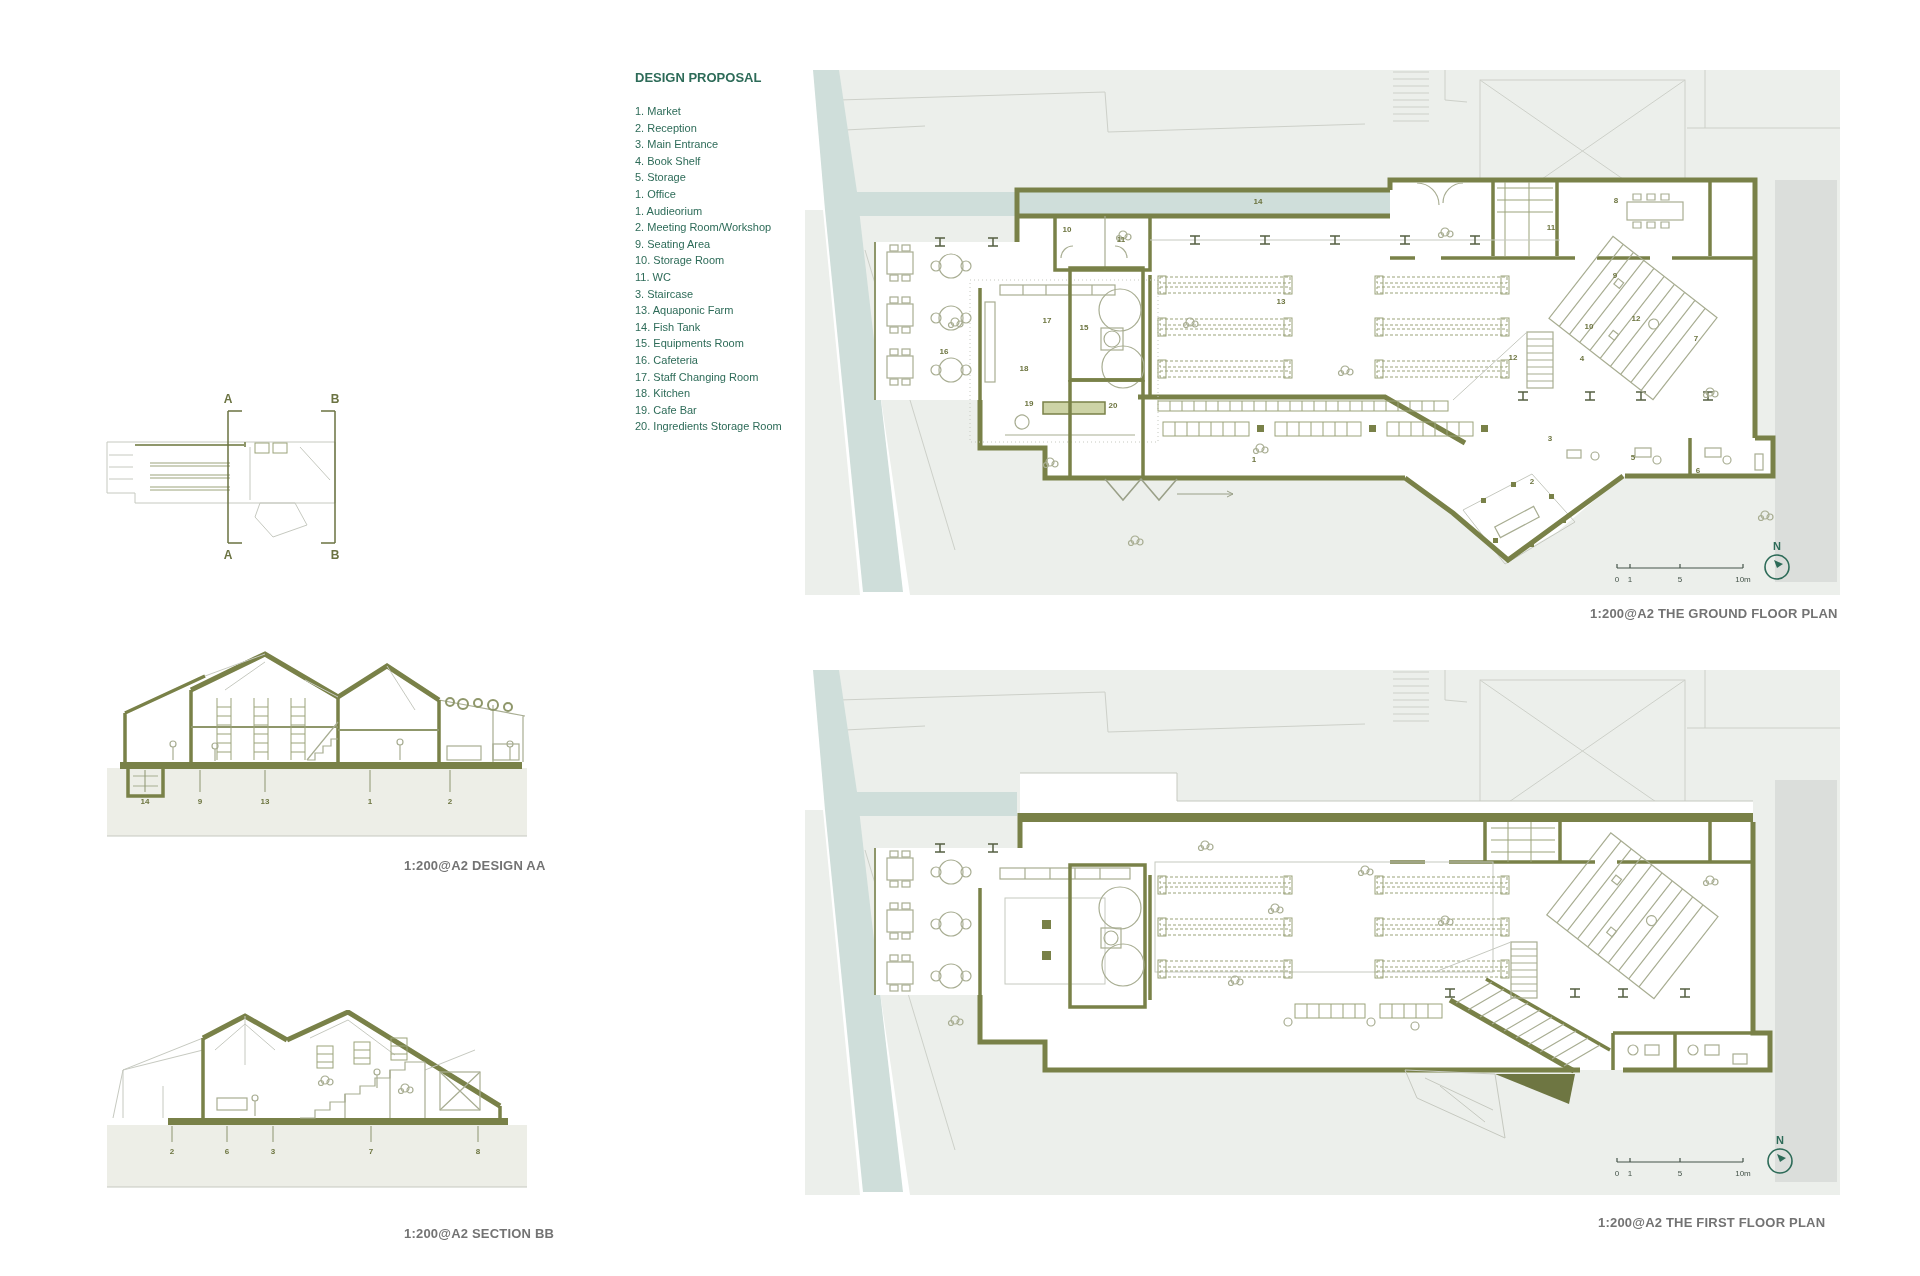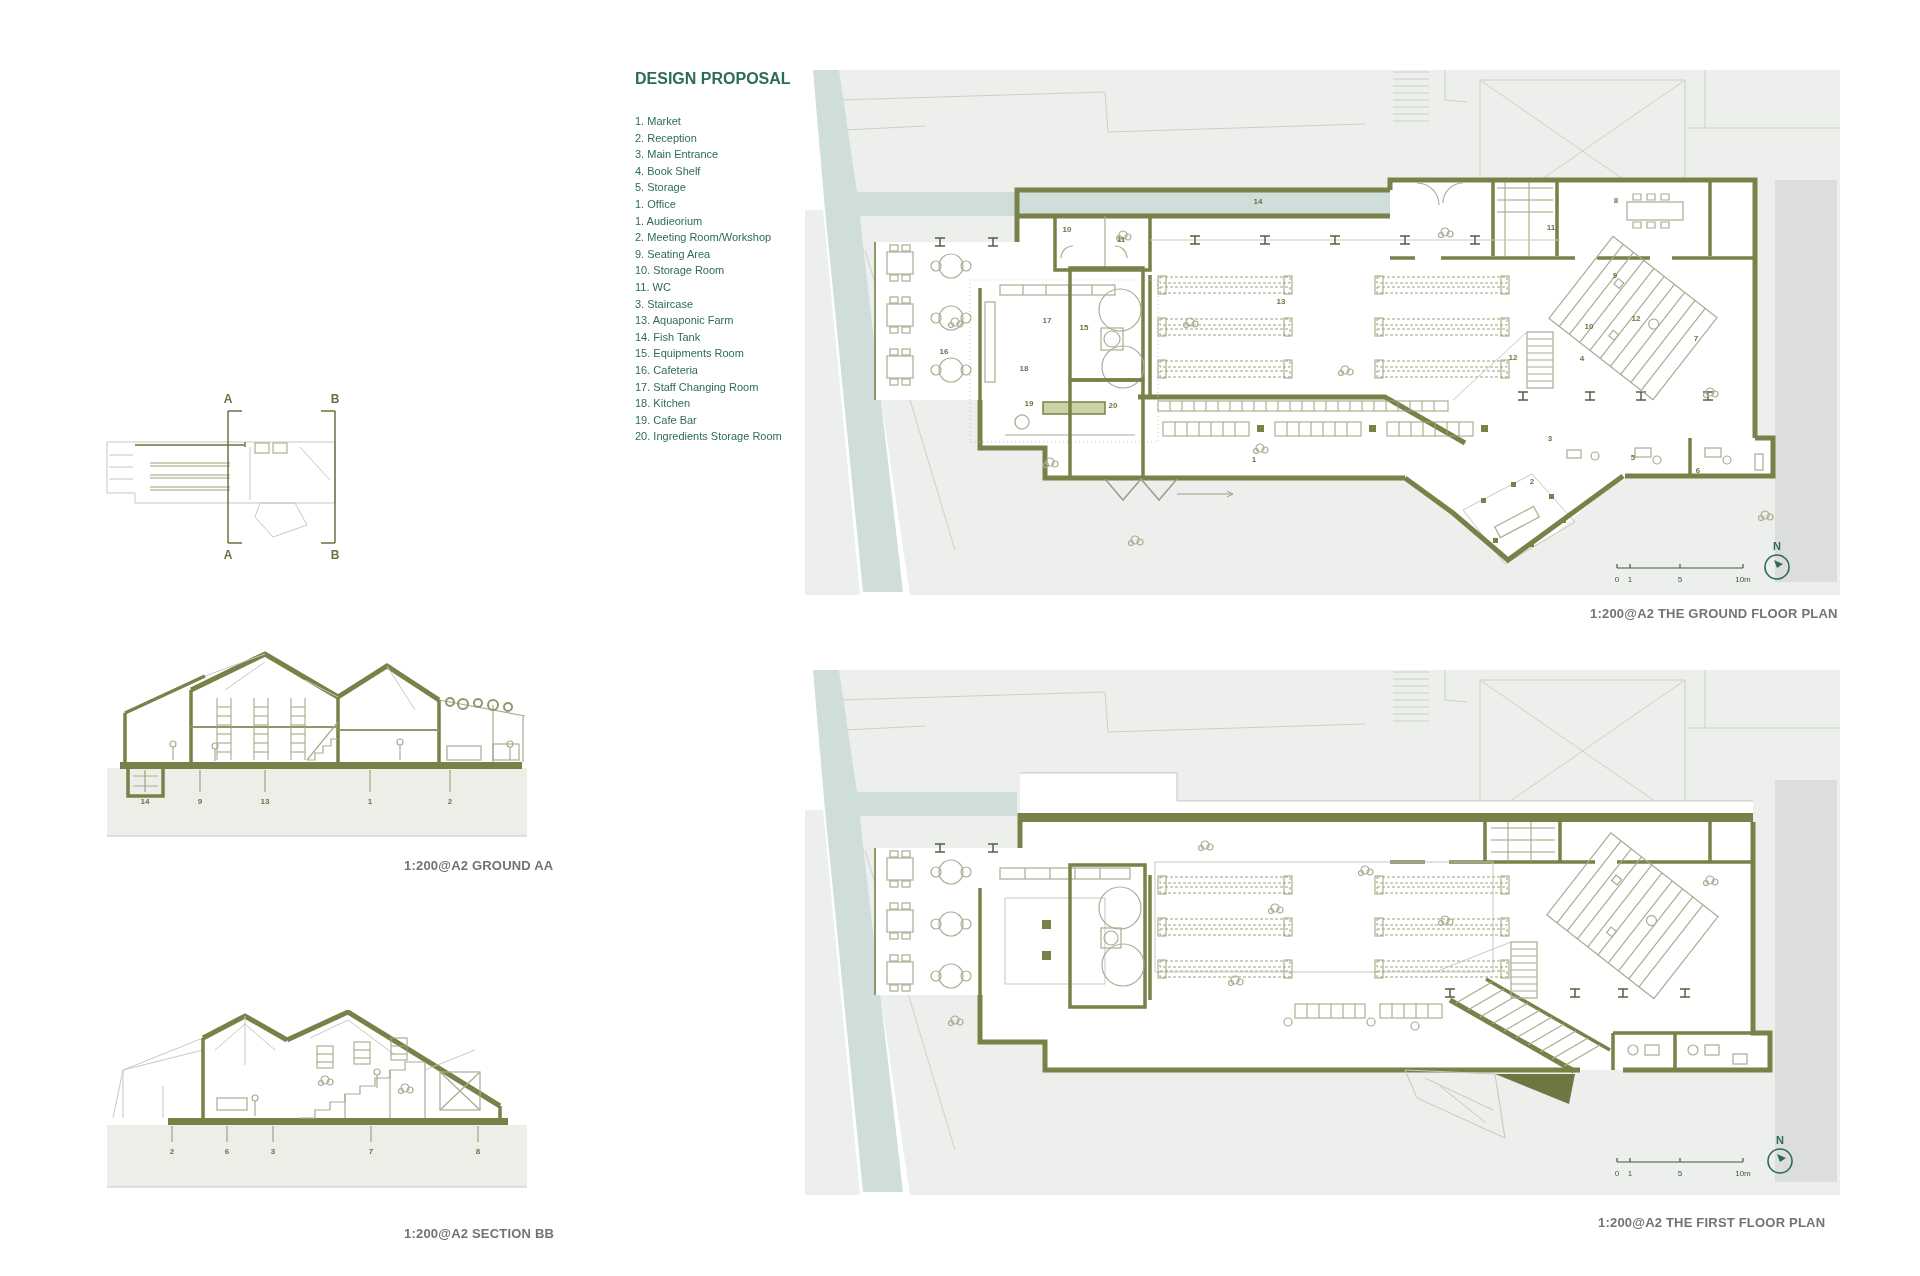--- a/index.html
+++ b/index.html
@@ -1,21 +1,21 @@
 <!DOCTYPE html>
 <html><head>
 <meta charset="utf-8">
 <style>
   html,body{margin:0;padding:0;background:#ffffff;}
   body{width:1920px;height:1276px;position:relative;font-family:"Liberation Sans",sans-serif;}
   .abs{position:absolute;}
   .grn{color:#2d6b58;}
   .cap{font-size:13px;font-weight:bold;color:#737373;letter-spacing:.2px;white-space:nowrap;}
   #legend{left:635px;top:70px;width:230px;}
-  #legend .t{font-size:16px;font-weight:bold;margin-bottom:25px;}
+  #legend .t{font-size:13px;font-weight:bold;margin-bottom:18px;}
   #legend .i{font-size:11px;line-height:16.6px;}
   svg{display:block;}
   .w5{stroke:#798148;stroke-width:5;fill:none;}
   .w4{stroke:#798148;stroke-width:3.5;fill:none;}
   .w2o{stroke:#8f976b;stroke-width:2;fill:none;}
   .tn{stroke:#a8ad92;stroke-width:1.2;fill:none;}
   .tn2{stroke:#9ba37b;stroke-width:1;fill:none;}
   .tg{stroke:#c6c9c0;stroke-width:1;fill:none;}
   .lbl{font:bold 8px "Liberation Sans",sans-serif;fill:#6d7540;text-anchor:middle;}
   .slb{font:8px "Liberation Sans",sans-serif;fill:#45544a;text-anchor:middle;}
@@ -435,21 +435,21 @@
   </g>
   <g stroke="#8d9570" stroke-width="1">
     <path d="M50,120 V142 M105,120 V142 M170,120 V142 M275,120 V142 M355,120 V142"></path>
   </g>
   <text x="50" y="154" class="lbl">14</text>
   <text x="105" y="154" class="lbl">9</text>
   <text x="170" y="154" class="lbl">13</text>
   <text x="275" y="154" class="lbl">1</text>
   <text x="355" y="154" class="lbl">2</text>
 </svg>
-<div class="abs cap" style="left:404px;top:858px">1:200@A2 GROUND AA</div>
+<div class="abs cap" style="left:404px;top:858px">1:200@A2 DESIGN AA</div>
 
 <svg class="abs" style="left:95px;top:1010px" width="460" height="195" viewBox="0 0 460 195">
   <rect x="12" y="115" width="420" height="62" fill="#edeee7"></rect>
   <path d="M12,177 H432" class="tg"></path>
   <rect x="73" y="108" width="340" height="7" fill="#798148"></rect>
   <g>
     <path d="M18,108 L28,60 L108,28 M28,60 V108 M68,76 V108 M28,60 L108,40" class="tg"></path>
     <path d="M108,28 L150,6 L192,30" class="w5"></path>
     <path d="M192,30 L253,2 L405,96" class="w5"></path>
     <path d="M108,28 V108 M405,96 V108" class="w4"></path>

